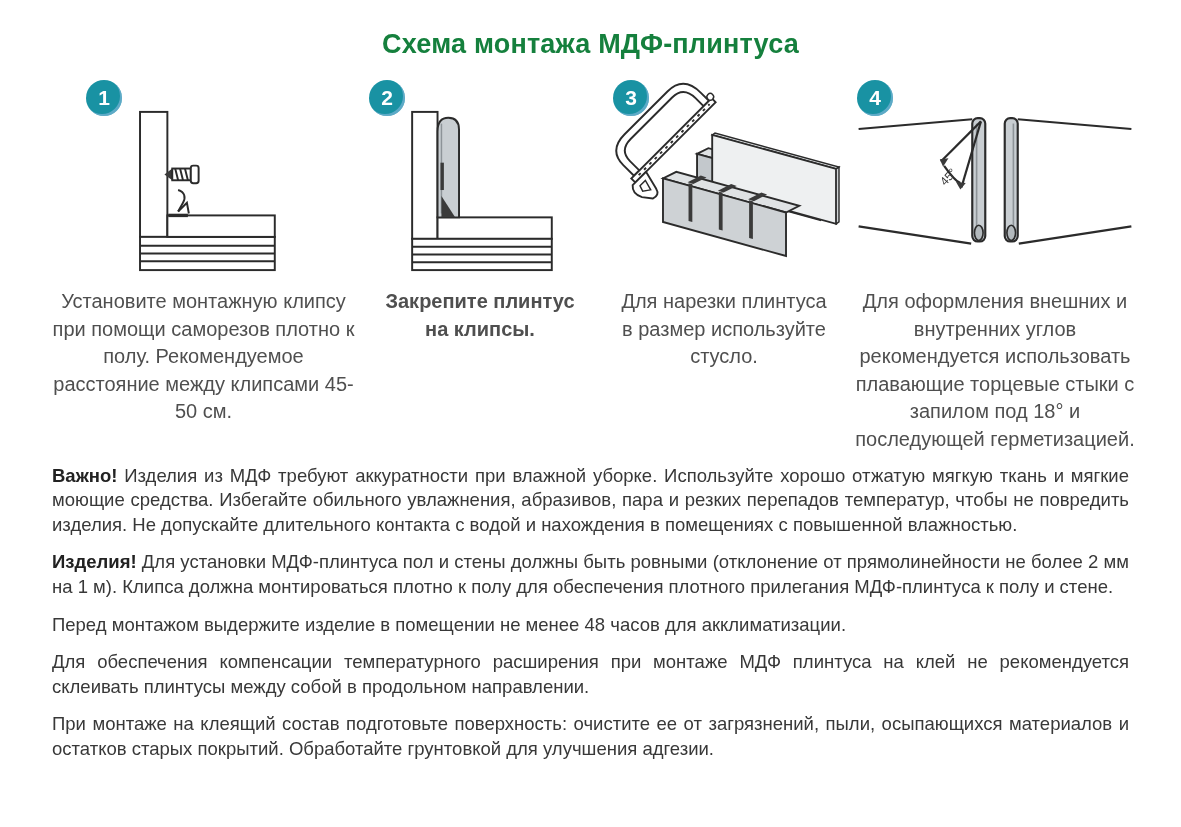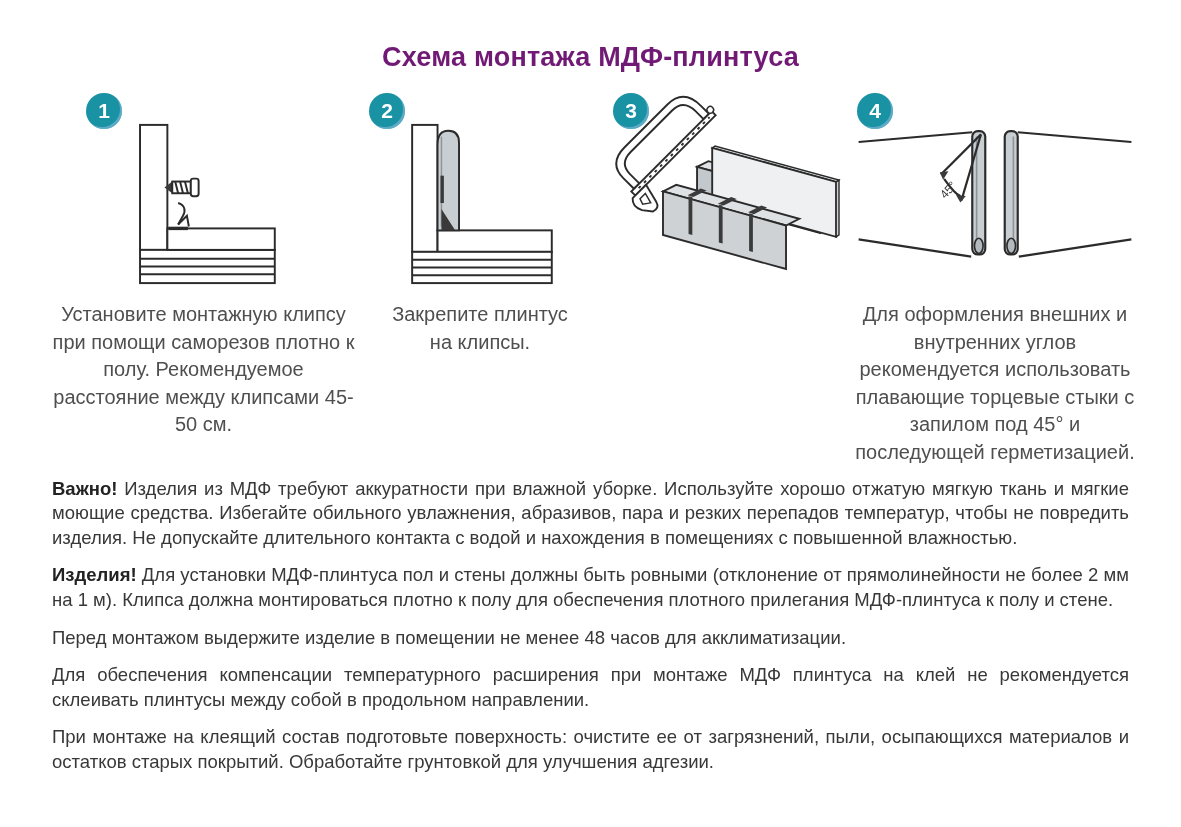--- a/index.html
+++ b/index.html
@@ -9,22 +9,22 @@
     font-family: "Liberation Sans", sans-serif;
     color: #383838;
     overflow: hidden;
   }
   .page { padding: 22px 52px 10px 52px; }
 
   .title {
     text-align: center;
     font-size: 27px;
     font-weight: bold;
-    color: #701a75;
-    margin: 20px 0 18px 0;
+    color: #15803d;
+    margin: 7px 0 18px 0;
     letter-spacing: 0.2px;
   }
 
   .steps {
     display: flex;
     align-items: flex-start;
     gap: 6px;
     margin-bottom: 10px;
   }
   .step { position: relative; display: flex; flex-direction: column; align-items: center; }
@@ -51,21 +51,21 @@
     width: 100%;
   }
   .caption {
     margin-top: 14px;
     text-align: center;
     font-size: 20px;
     line-height: 1.38;
     color: #4f4f4f;
   }
   .step-1 .caption { max-width: 318px; }
-  .step-2 .caption { max-width: 200px; }
+  .step-2 .caption { max-width: 200px; font-weight: bold; }
   .step-3 .caption { max-width: 212px; }
   .step-4 .caption { max-width: 300px; }
 
   .body-text { margin-top: 1px; }
   .body-text p {
     margin: 0 0 13px 0;
     font-size: 18.5px;
     line-height: 1.33;
     text-align: justify;
   }
@@ -164,20 +164,21 @@
           <g transform="translate(-6,80) rotate(-45)">
             <path d="M10,40 L10,24 Q10,2 34,2 L98,2 Q122,2 122,28 L122,40 L114,40 L114,28 Q114,10 97,10 L35,10 Q18,10 18,26 L18,40 Z" fill="#ffffff" stroke="#2b2b2b" stroke-width="2"></path>
             <rect x="6" y="40" width="120" height="6" fill="#ffffff" stroke="#2b2b2b" stroke-width="2"></rect>
             <path d="M14,43 H120" stroke="#2b2b2b" stroke-width="2" stroke-dasharray="3,5" fill="none"></path>
             <path d="M2,46 L22,46 L17,66 Q15,74 7,71 L0,62 Q-5,52 2,46 Z" fill="#ffffff" stroke="#2b2b2b" stroke-width="2"></path>
             <path d="M7,52 L15,52 L12,63 L5,58 Z" fill="#ffffff" stroke="#2b2b2b" stroke-width="1.5"></path>
             <circle cx="126" cy="38" r="3.5" fill="#ffffff" stroke="#2b2b2b" stroke-width="1.5"></circle>
           </g>
         </svg>
       </div>
+      <div class="caption">Для нарезки плинтуса в размер используйте стусло.</div>
     </div>
 
     <div class="step step-4">
       <div class="badge">
         <span>4</span>
       </div>
       <div class="art">
         <svg width="282" height="184" viewBox="0 0 260 170">
 
           <path class="ln" d="M4,36 L109,27" stroke-width="2.5"></path>
@@ -195,21 +196,21 @@
           <text transform="translate(84,89) rotate(-48)" font-size="11" fill="#3a3a3a">45°</text>
 
           <rect class="gray" x="139" y="26" width="12" height="114" rx="5"></rect>
           <line x1="147" y1="31" x2="147" y2="133" stroke="#8d9398" stroke-width="1.5"></line>
           <ellipse cx="145" cy="132" rx="4" ry="7" fill="#b3b9bd" stroke="#2b2b2b" stroke-width="1.5"></ellipse>
 
           <path class="ln" d="M151,27 L256,36" stroke-width="2.5"></path>
           <path class="ln" d="M152,142 L256,126" stroke-width="2.5"></path>
         </svg>
       </div>
-      <div class="caption">Для оформления внешних и внутренних углов рекомендуется использовать плавающие торцевые стыки с запилом под 45° и последующей герметизацией.</div>
+      <div class="caption">Для оформления внешних и внутренних углов рекомендуется использовать плавающие торцевые стыки с запилом под 18° и последующей герметизацией.</div>
     </div>
 
   </div>
 
   <div class="body-text">
     <p><span class="lead">Важно!</span><span> Изделия из МДФ требуют аккуратности при влажной уборке. Используйте хорошо отжатую мягкую ткань и мягкие моющие средства. Избегайте обильного увлажнения, абразивов, пара и резких перепадов температур, чтобы не повредить изделия. Не допускайте длительного контакта с водой и нахождения в помещениях с повышенной влажностью.</span></p>
     <p><span class="lead">Изделия!</span><span> Для установки МДФ-плинтуса пол и стены должны быть ровными (отклонение от прямолинейности не более 2 мм на 1 м). Клипса должна монтироваться плотно к полу для обеспечения плотного прилегания МДФ-плинтуса к полу и стене.</span></p>
     <p><span>Перед монтажом выдержите изделие в помещении не менее 48 часов для акклиматизации.</span></p>
     <p><span>Для обеспечения компенсации температурного расширения при монтаже МДФ плинтуса на клей не рекомендуется склеивать плинтусы между собой в продольном направлении.</span></p>
     <p><span>При монтаже на клеящий состав подготовьте поверхность: очистите ее от загрязнений, пыли, осыпающихся материалов и остатков старых покрытий. Обработайте грунтовкой для улучшения адгезии.</span></p>

